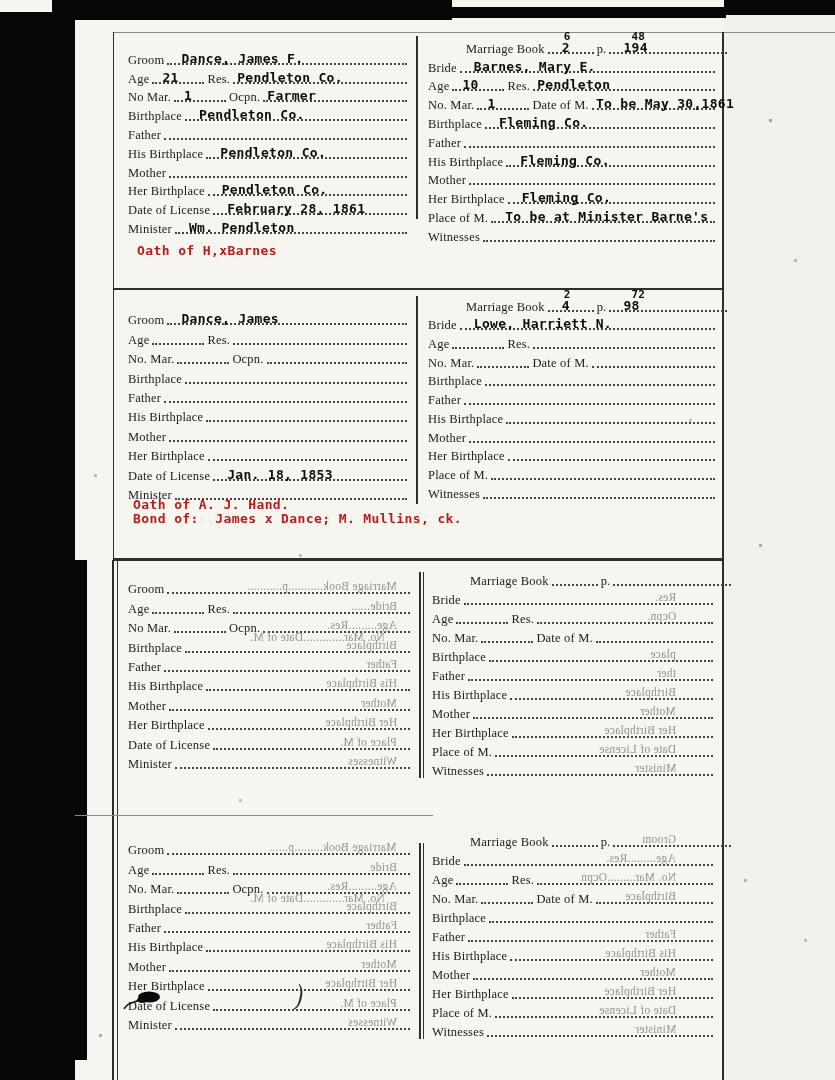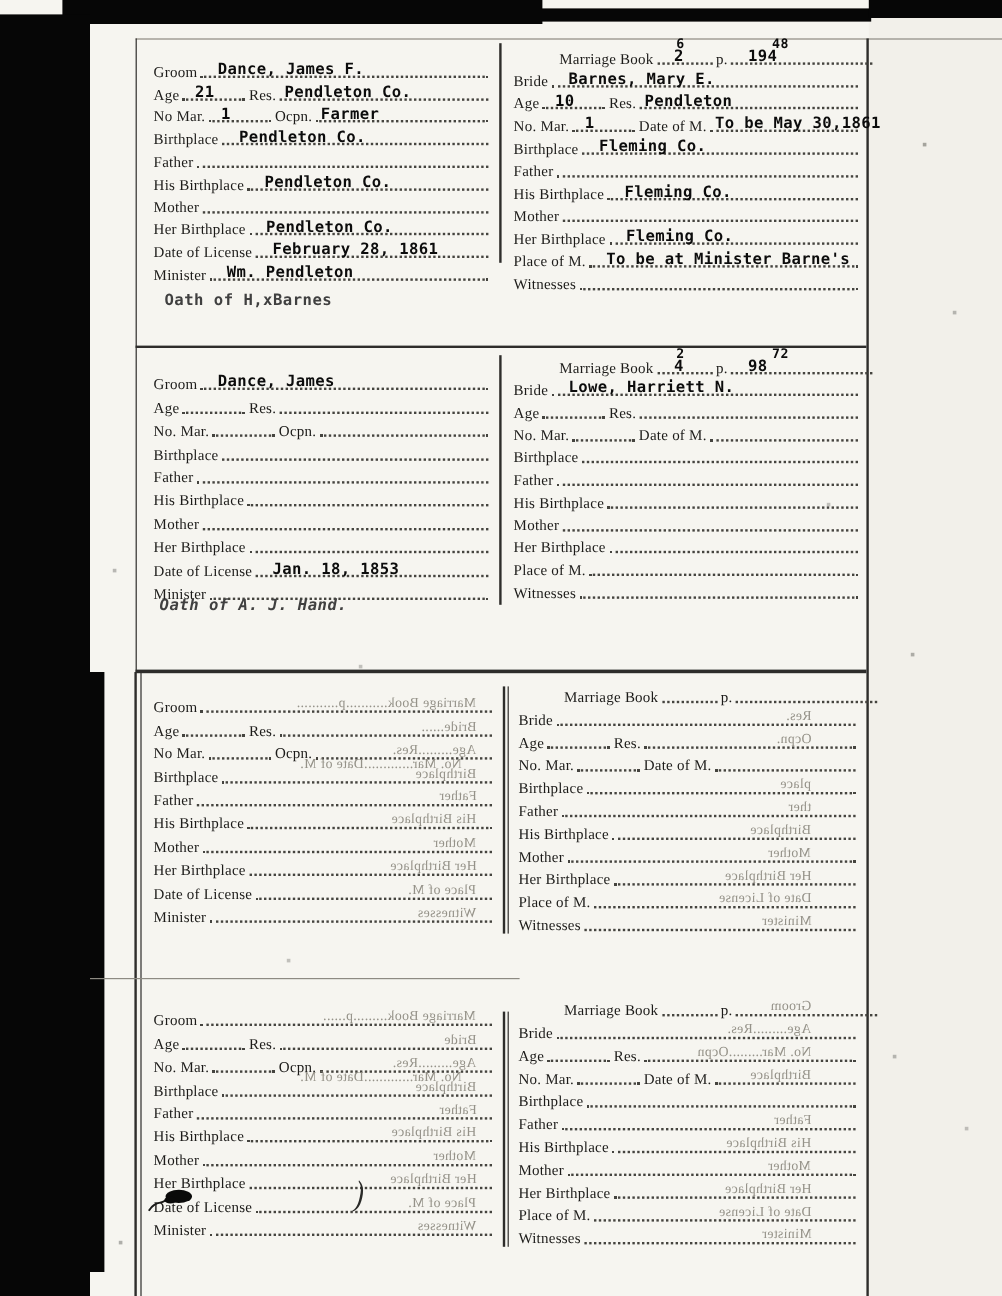--- a/index.html
+++ b/index.html
@@ -23,30 +23,30 @@
   .lead-s{flex:0 0 52px;}
   .val{font-family:"DejaVu Sans Mono",monospace;font-size:13px;font-weight:700;color:#0c0c0c;
        white-space:nowrap;position:relative;margin-left:14px;bottom:-3px;letter-spacing:.3px;}
   .lead-s .val{margin-left:10px;}
   .lead2 .val{margin-left:4px;}
   
   .book{padding-left:38px;padding-right:46px;}
   .lead-b1{flex:0 0 46px;}
   .lead-b2{flex:0 0 118px;}
   .sup{position:absolute;top:-10px;left:2px;font-size:11px;font-weight:700;}
-  .sup2{left:20px;}
+  .sup2{left:8px;}
   
   .ghost{position:absolute;right:16px;bottom:4px;transform:scaleX(-1);
          font-family:"Liberation Serif",serif;font-size:11.5px;color:#8b887e;
          white-space:nowrap;opacity:.9;letter-spacing:.3px;filter:blur(.2px);}
   .ghost2{bottom:-8px;right:28px;}
   .col-right .ghost{right:40px;}
   
   .notes{position:absolute;}
-  .note{font-family:"DejaVu Sans Mono",monospace;font-weight:700;font-size:13px;color:#404040;
+  .note{font-family:"DejaVu Sans Mono",monospace;font-weight:700;font-size:13px;color:#b91c1c;
         line-height:13.5px;white-space:pre;letter-spacing:.4px;}
   .blot{position:absolute;left:122px;top:989px;}
   .paren{position:absolute;left:296px;top:982px;font-size:22px;color:#2a2a28;
          transform:rotate(12deg) scaleY(1.35);font-family:"Liberation Serif",serif;}
   .specks{position:absolute;left:0;top:0;width:1px;height:1px;background:transparent;
     box-shadow:770px 120px 0 1px rgba(70,70,65,.45), 795px 260px 0 1px rgba(70,70,65,.35),
       760px 545px 0 1px rgba(70,70,65,.4), 745px 880px 0 1px rgba(70,70,65,.35),
       805px 940px 0 1px rgba(70,70,65,.3), 300px 555px 0 1px rgba(70,70,65,.3),
       95px 475px 0 1px rgba(70,70,65,.35), 100px 1035px 0 1px rgba(70,70,65,.4),
       690px 420px 0 1px rgba(70,70,65,.3), 240px 800px 0 1px rgba(70,70,65,.3);}
@@ -323,22 +323,23 @@
       </div>
       <div class="row">
         <span class="lbl">Place of M.</span>
         <span class="lead"></span>
       </div>
       <div class="row">
         <span class="lbl">Witnesses</span>
         <span class="lead"></span>
       </div>
     </div>
-  <div class="notes" style="left:133px;top:498px;font-style:italic;">
+  <div class="notes" style="left:133px;top:498px;">
       <div class="note">Oath of A. J. Hand.</div>
+      <div class="note">Bond of:  James x Dance; M. Mullins, ck.</div>
     </div>
 
   <div class="col" id="s3L" style="left:128px;top:577px;width:285px;">
       <div class="row">
         <span class="lbl">Groom</span>
         <span class="lead"></span>
         <span class="ghost">Marriage Book...........p...........</span>
       </div>
       <div class="row">
         <span class="lbl">Age</span>

